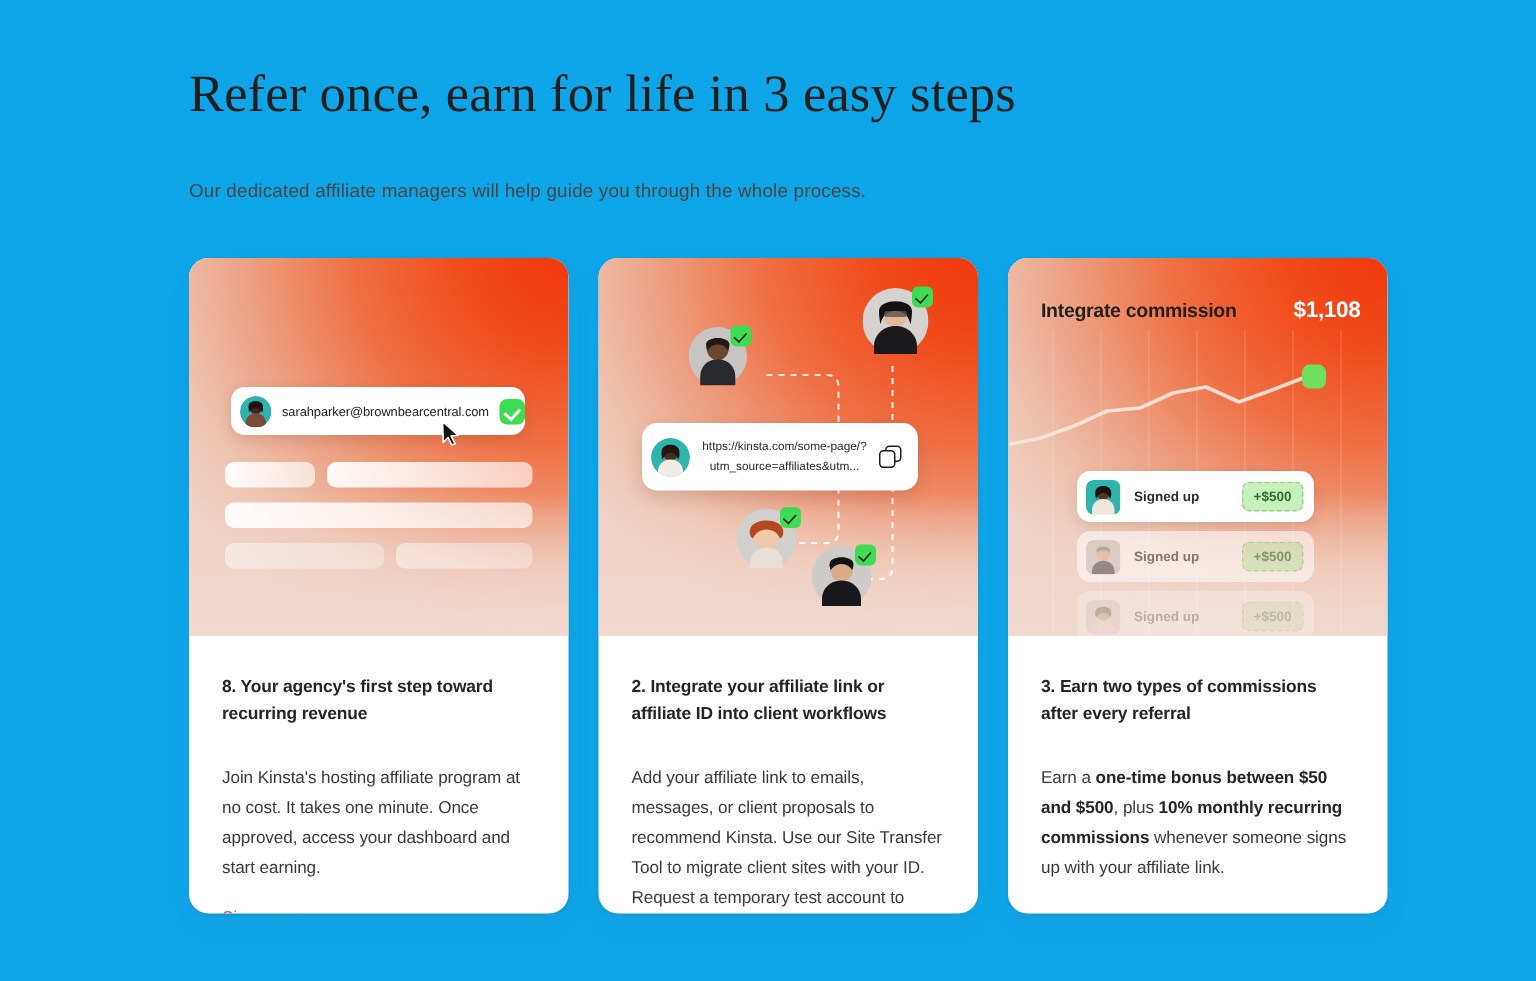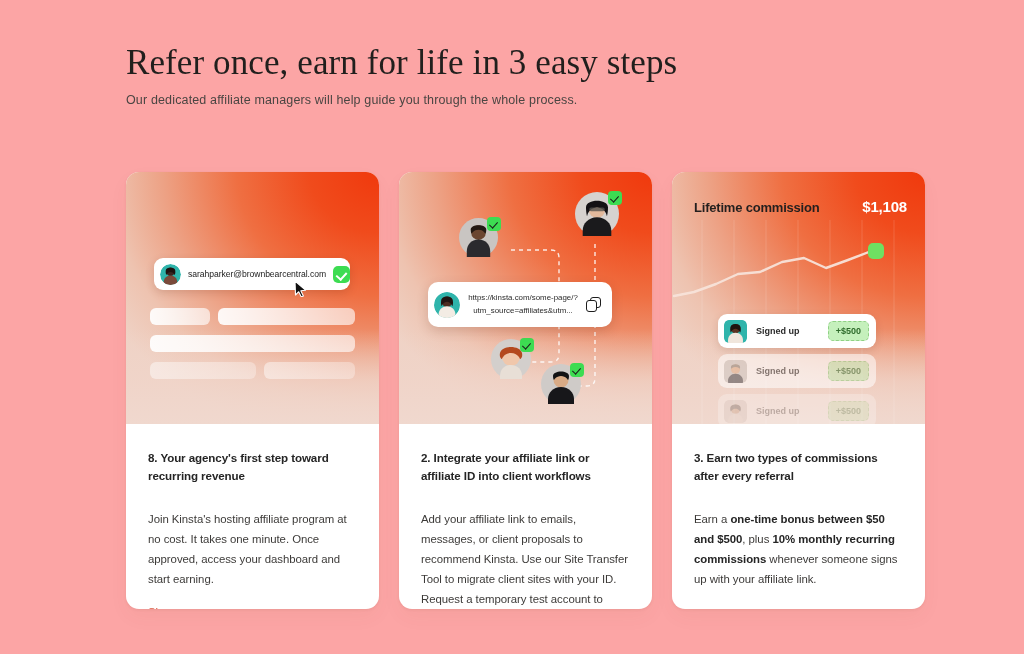--- a/index.html
+++ b/index.html
@@ -2,31 +2,31 @@
 <html><head>
 <meta charset="utf-8">
 <style>
   * { box-sizing: border-box; margin: 0; padding: 0; }
   html, body {
     width: 1024px; height: 654px;
     background: #f8f4f1;
     font-family: "Liberation Sans", sans-serif;
     overflow: hidden;
   }
-  .page { position: relative; width: 1024px; height: 654px; background: #fca5a5; }
+  .page { position: relative; width: 1024px; height: 654px; background: #0ea5e9; }
 
   
   .header { position: absolute; left: 126px; top: 44px; width: 560px; }
   .page-title {
     font-family: "Liberation Serif", serif;
     font-size: 35px; line-height: 1.08; color: #211f1d;
     font-weight: 400; letter-spacing: .1px;
   }
   .page-subtitle {
-    margin-top: 11px; font-size: 12.5px; color: #4a4542;
+    margin-top: 38px; font-size: 12.5px; color: #4a4542;
     letter-spacing: .15px;
   }
 
   
   .cards { position: absolute; left: 126px; top: 172px; display: flex; gap: 20px; }
   .card {
     width: 253px; height: 437px; background: #ffffff;
     border-radius: 13px; overflow: hidden;
     box-shadow: 0 1px 3px rgba(80,40,20,.07), 0 8px 20px rgba(120,60,30,.045);
     display: flex; flex-direction: column;
@@ -288,21 +288,21 @@
             <line x1="94" y1="48" x2="94" y2="252"></line>
             <line x1="126" y1="48" x2="126" y2="252"></line>
             <line x1="158" y1="48" x2="158" y2="252"></line>
             <line x1="190" y1="48" x2="190" y2="252"></line>
             <line x1="222" y1="48" x2="222" y2="252"></line>
           </g>
           <polyline points="2,124 22,120 44,112 66,102 88,100 110,90 132,86 154,96 176,88 202,78" fill="none" stroke="#f7e3d9" stroke-width="2.4" stroke-linecap="round" stroke-linejoin="round" opacity=".95"></polyline>
         </svg>
 
         <div class="commission-head">
-          <span class="commission-label">Lifetime commission</span>
+          <span class="commission-label">Integrate commission</span>
           <span class="commission-value">$1,108</span>
         </div>
 
         <span style="position:absolute;left:196px;top:71px;width:16px;height:16px;border-radius:5px;background:#6fe062;z-index:3;"></span>
 
         <div class="signup-rows">
           <div class="signup-row r1">
             <span class="avatar">
               <svg width="23" height="23" viewBox="0 0 40 40">
                 <rect width="40" height="40" rx="8" fill="#2fb4ab"></rect>

